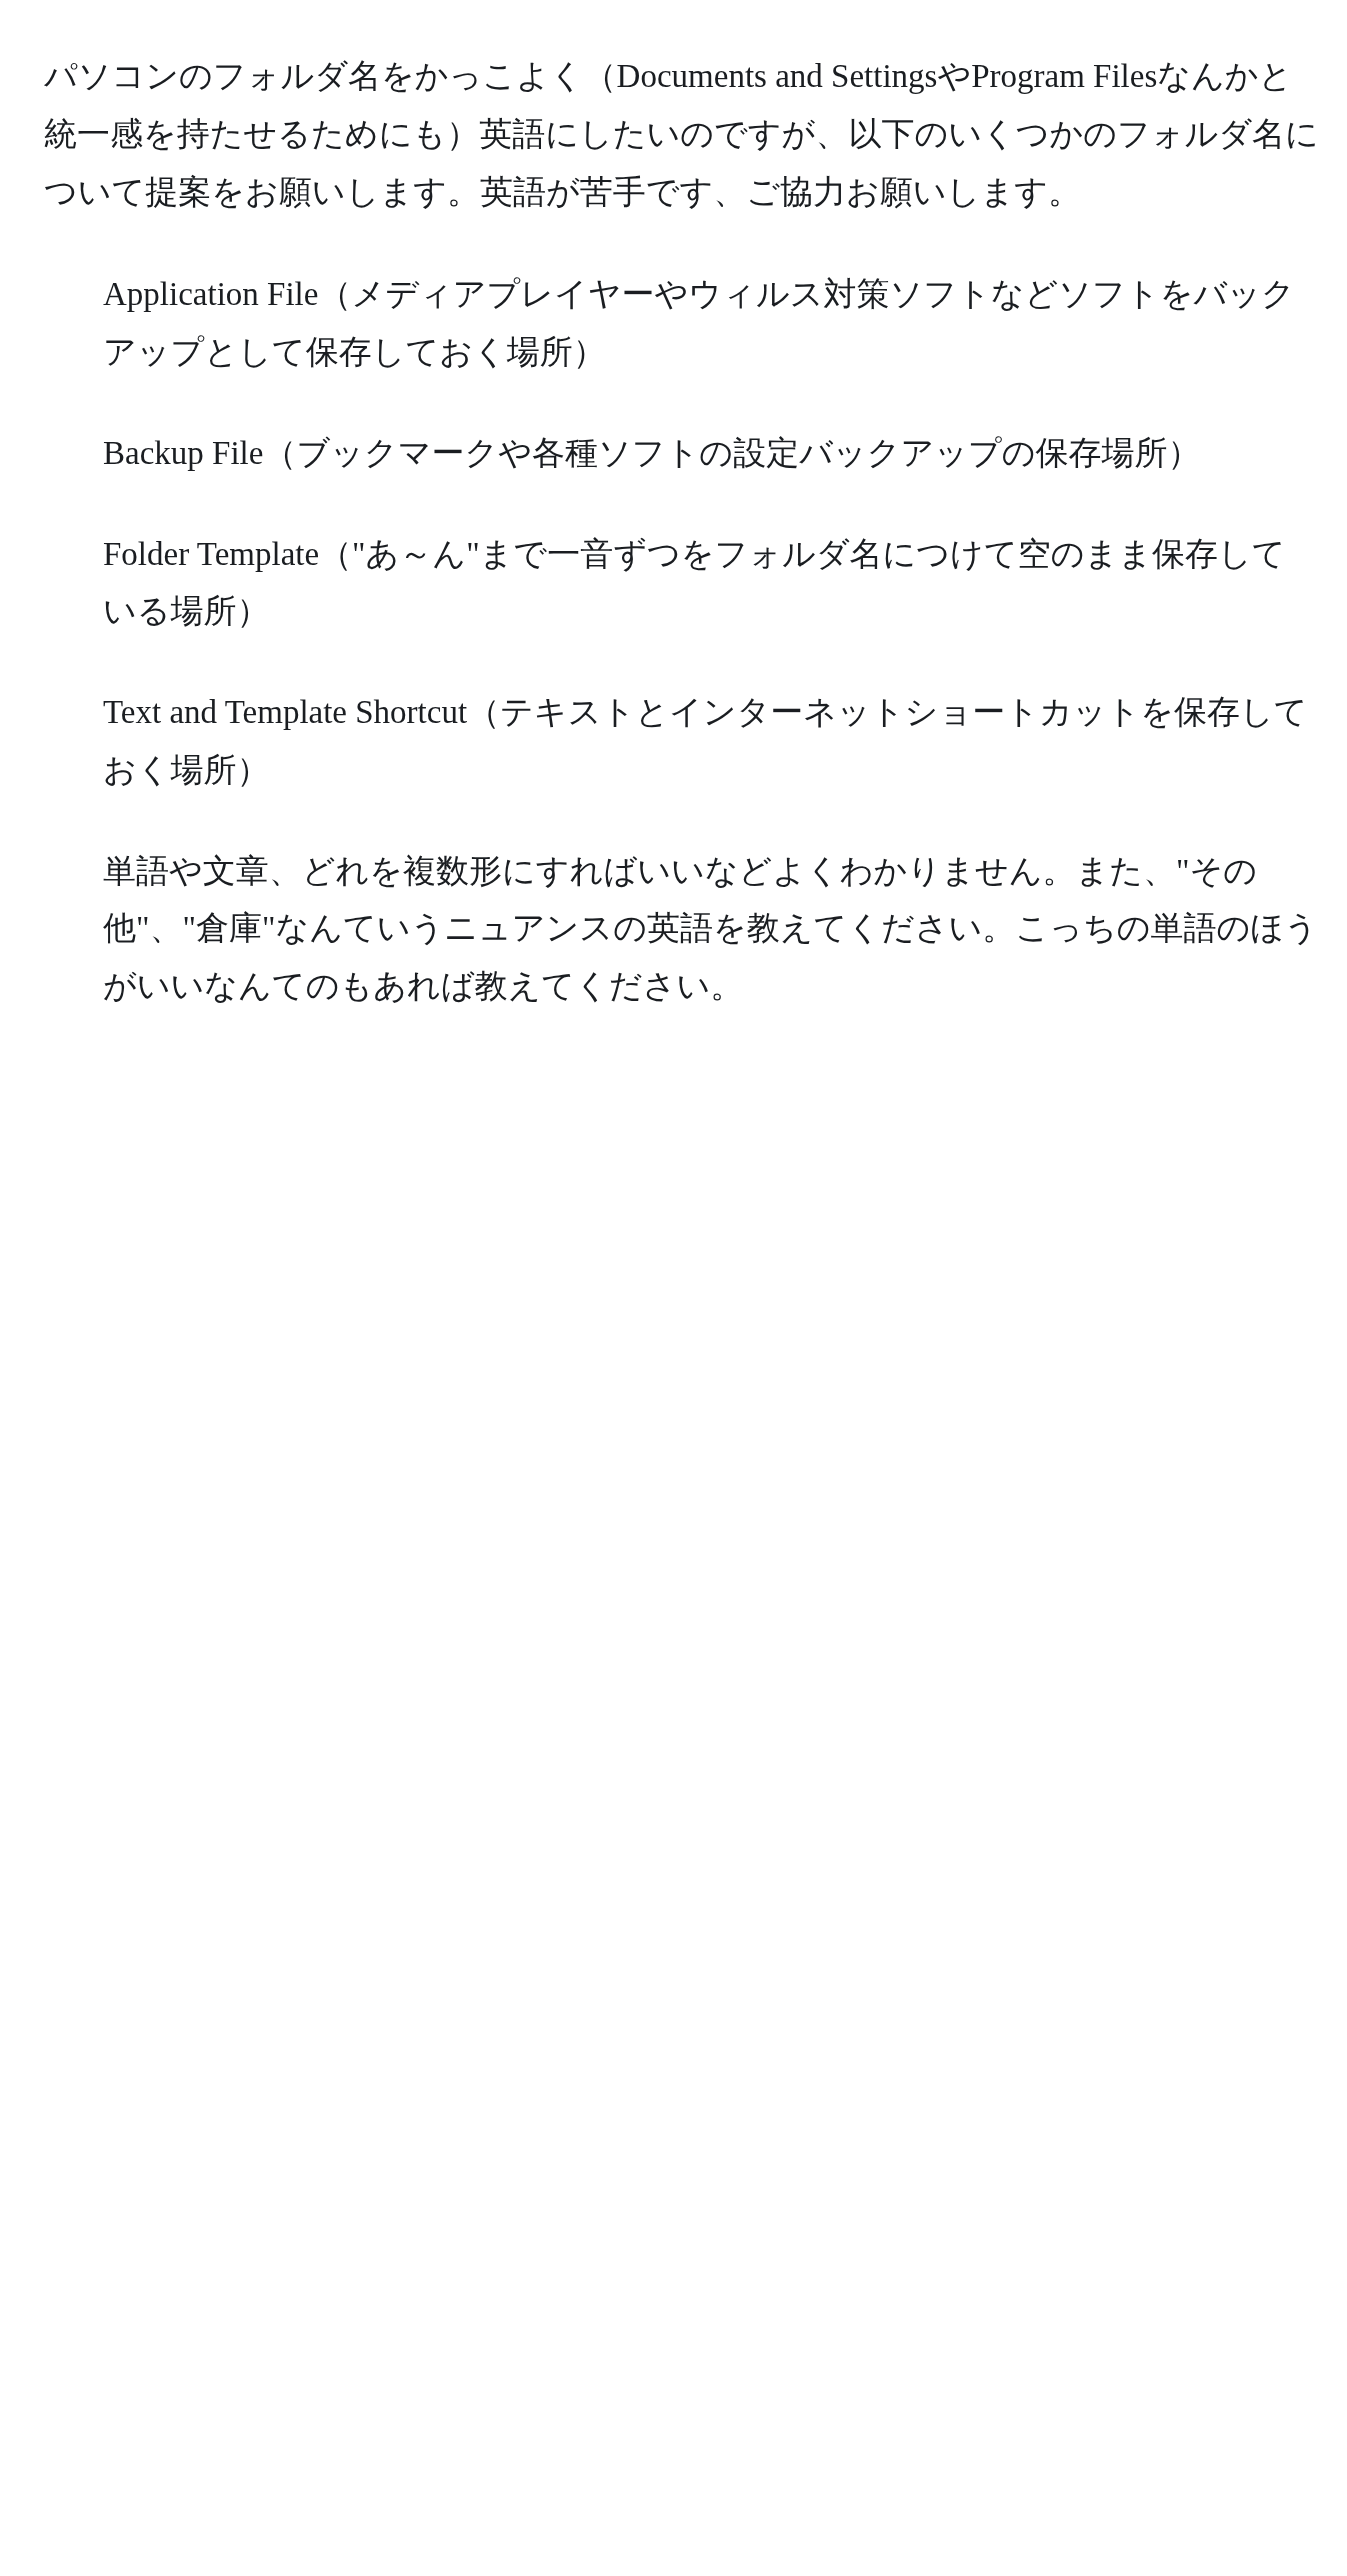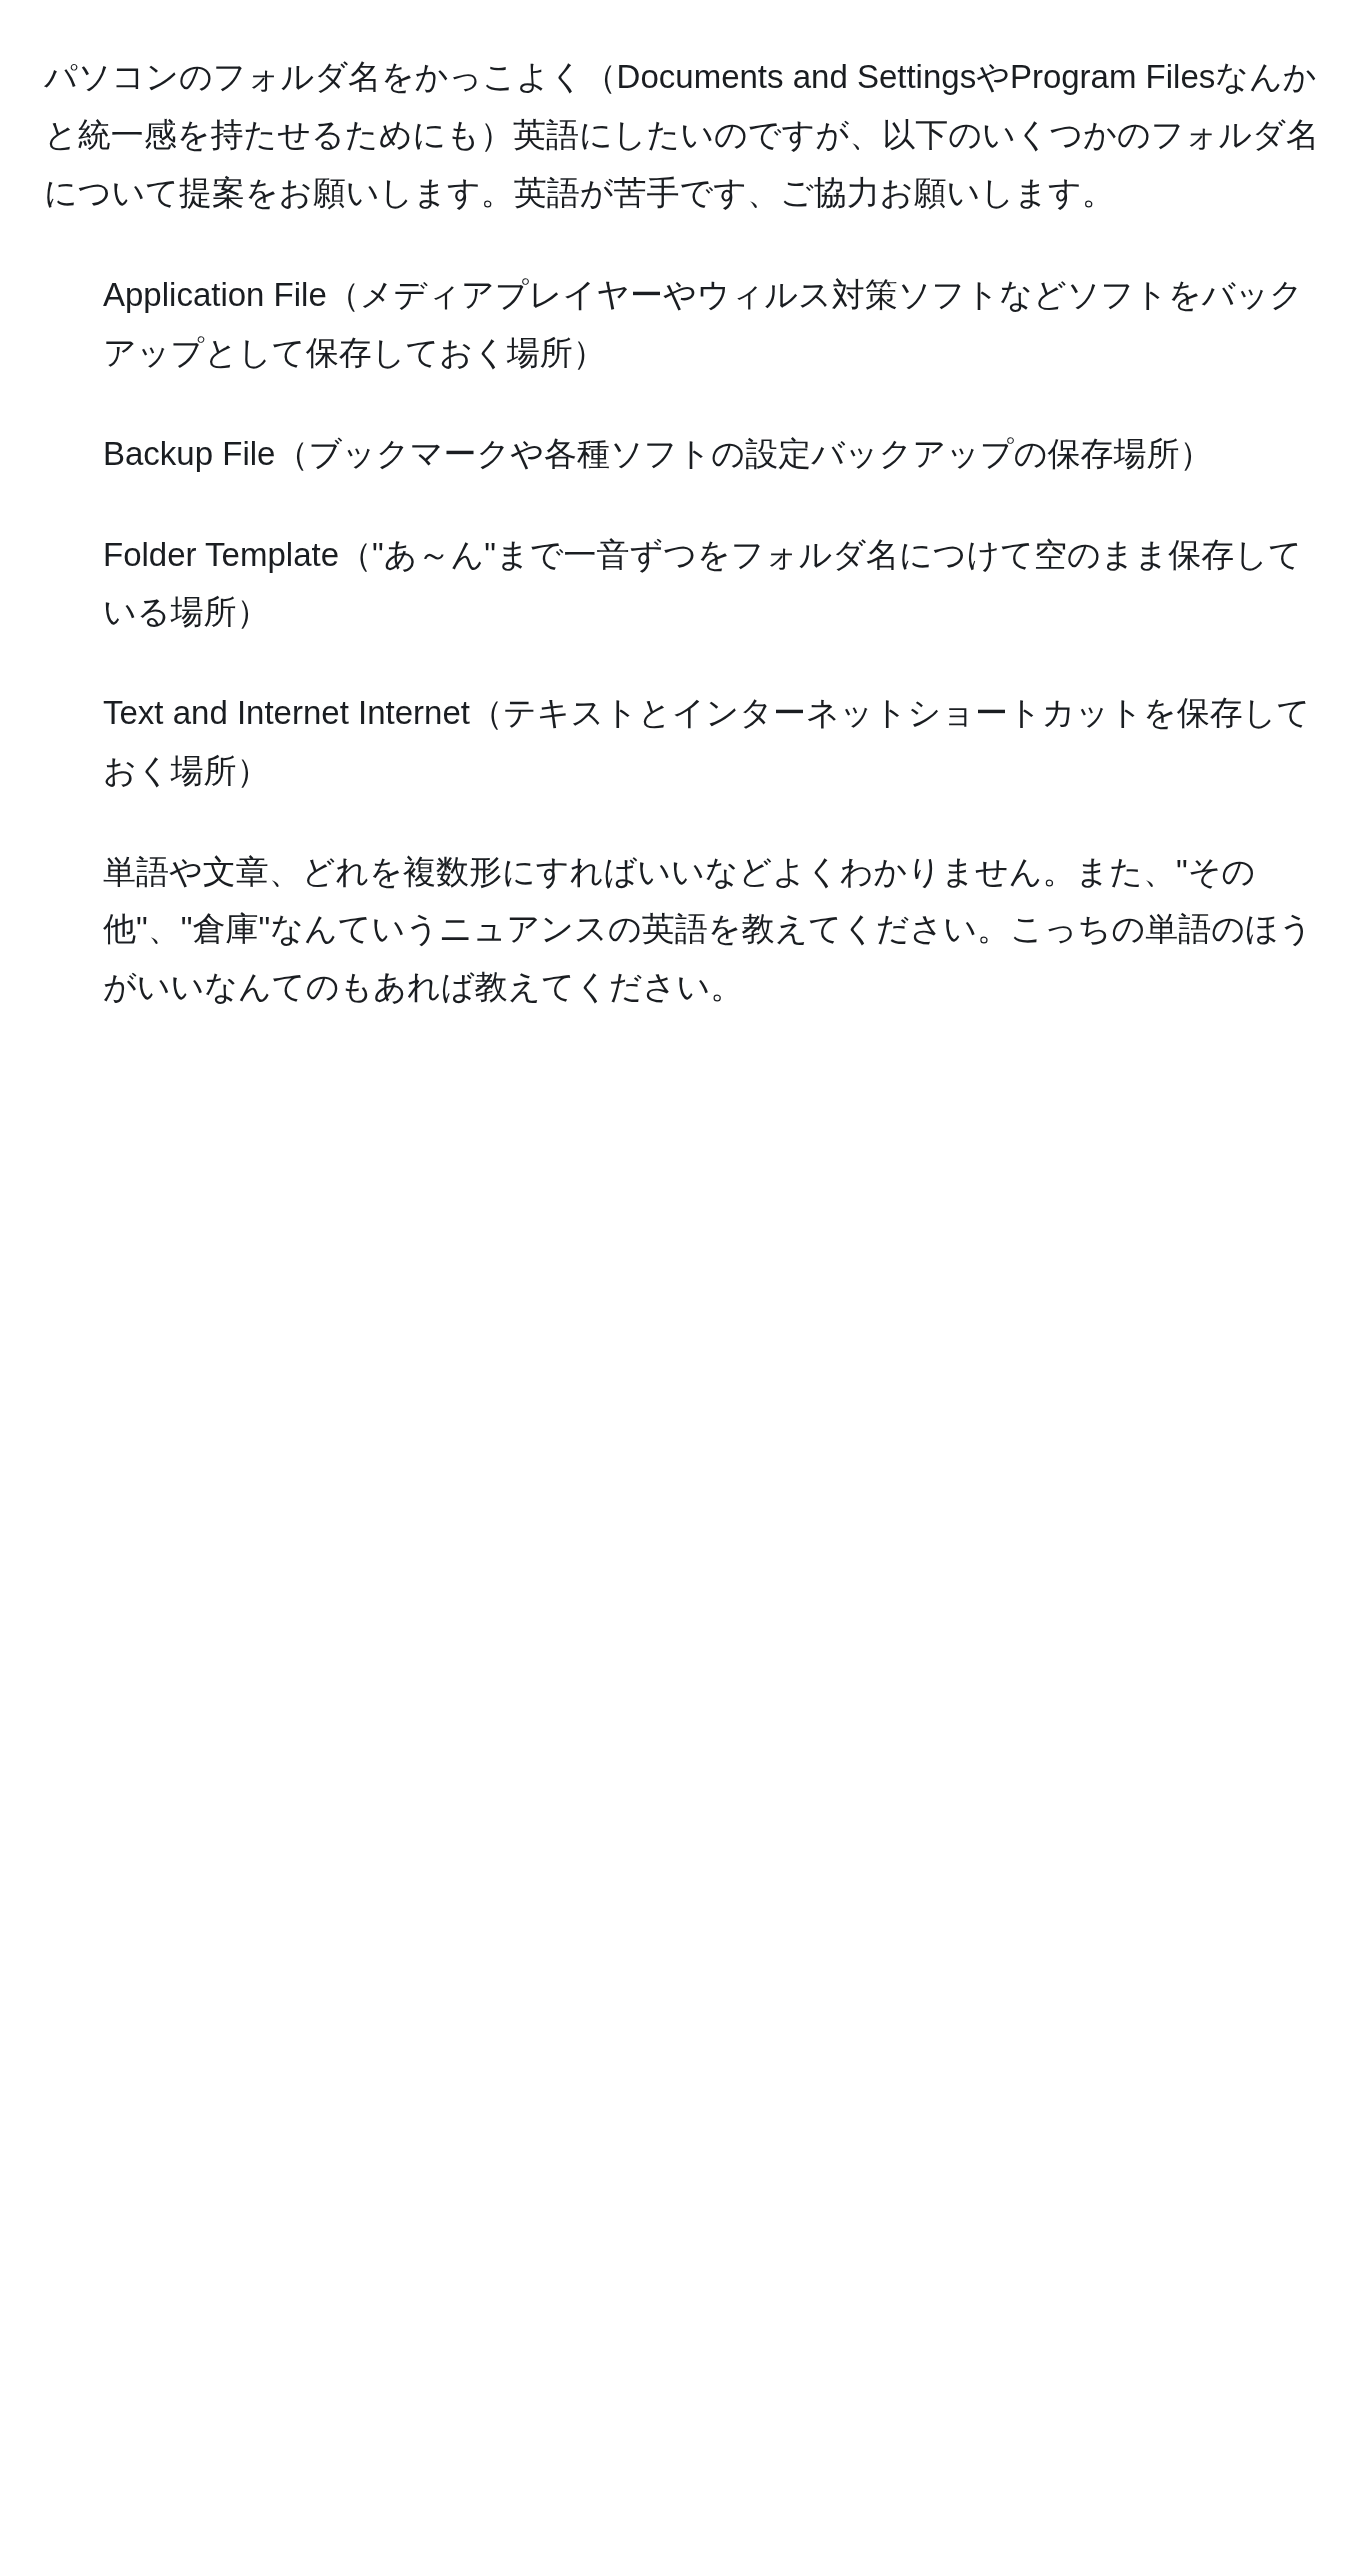--- a/index.html
+++ b/index.html
@@ -1,18 +1,19 @@
 <!DOCTYPE html>
 <html style="font-size:14.4px"><head>
   <meta charset="utf-8">
   <style>
     * {
       margin: 4px;
       padding: 0;
       box-sizing: border-box;
+      font-family: Liberation Serif, serif;
     }
     body {
       font-family: -apple-system, BlinkMacSystemFont, "Helvetica Neue", "Hiragino Sans", "Hiragino Kaku Gothic ProN", "Yu Gothic", Meiryo, sans-serif;
       background: #ffffff;
       color: #1a1d21;
       padding: 36px 32px;
       font-size: 33px;
       line-height: 1.75;
       width: 1347px;
     }
@@ -31,16 +32,16 @@
     }
   </style>
 </head>
 <body>
 
 <div class="intro">パソコンのフォルダ名をかっこよく（Documents and SettingsやProgram Filesなんかと統一感を持たせるためにも）英語にしたいのですが、以下のいくつかのフォルダ名について提案をお願いします。英語が苦手です、ご協力お願いします。</div>
 
 <div class="item">Application File（メディアプレイヤーやウィルス対策ソフトなどソフトをバックアップとして保存しておく場所）</div>
 <div class="item">Backup File（ブックマークや各種ソフトの設定バックアップの保存場所）</div>
 <div class="item">Folder Template（"あ～ん"まで一音ずつをフォルダ名につけて空のまま保存している場所）</div>
-<div class="item">Text and Internet Internet（テキストとインターネットショートカットを保存しておく場所）</div>
+<div class="item">Text and Template Shortcut（テキストとインターネットショートカットを保存しておく場所）</div>
 
 <div class="closing">単語や文章、どれを複数形にすればいいなどよくわかりません。また、"その他"、"倉庫"なんていうニュアンスの英語を教えてください。こっちの単語のほうがいいなんてのもあれば教えてください。</div>
 
 
 </body></html>

